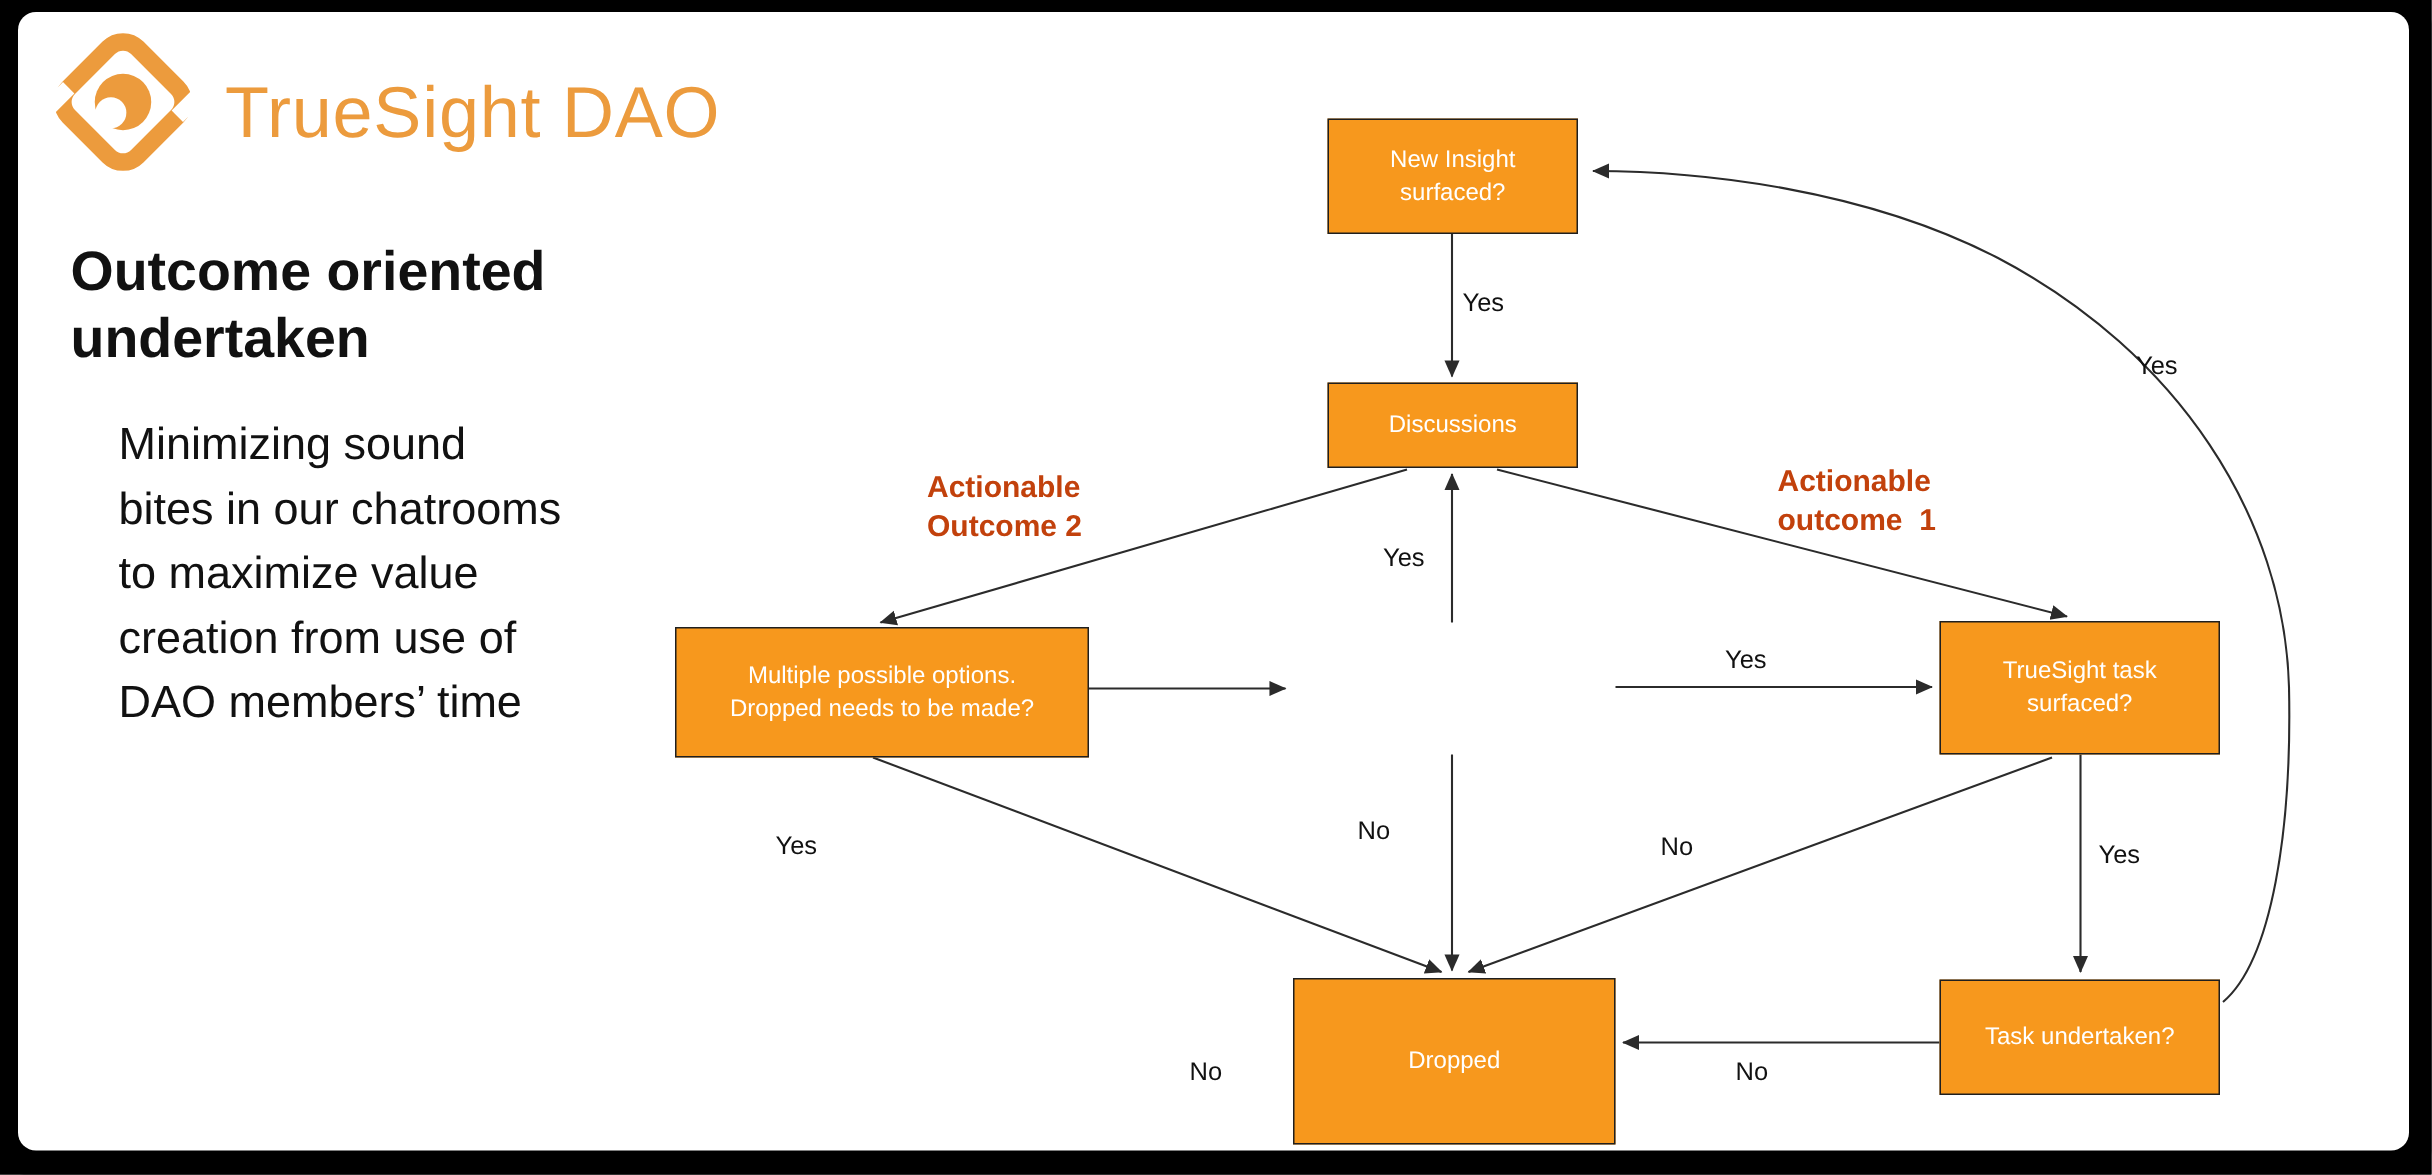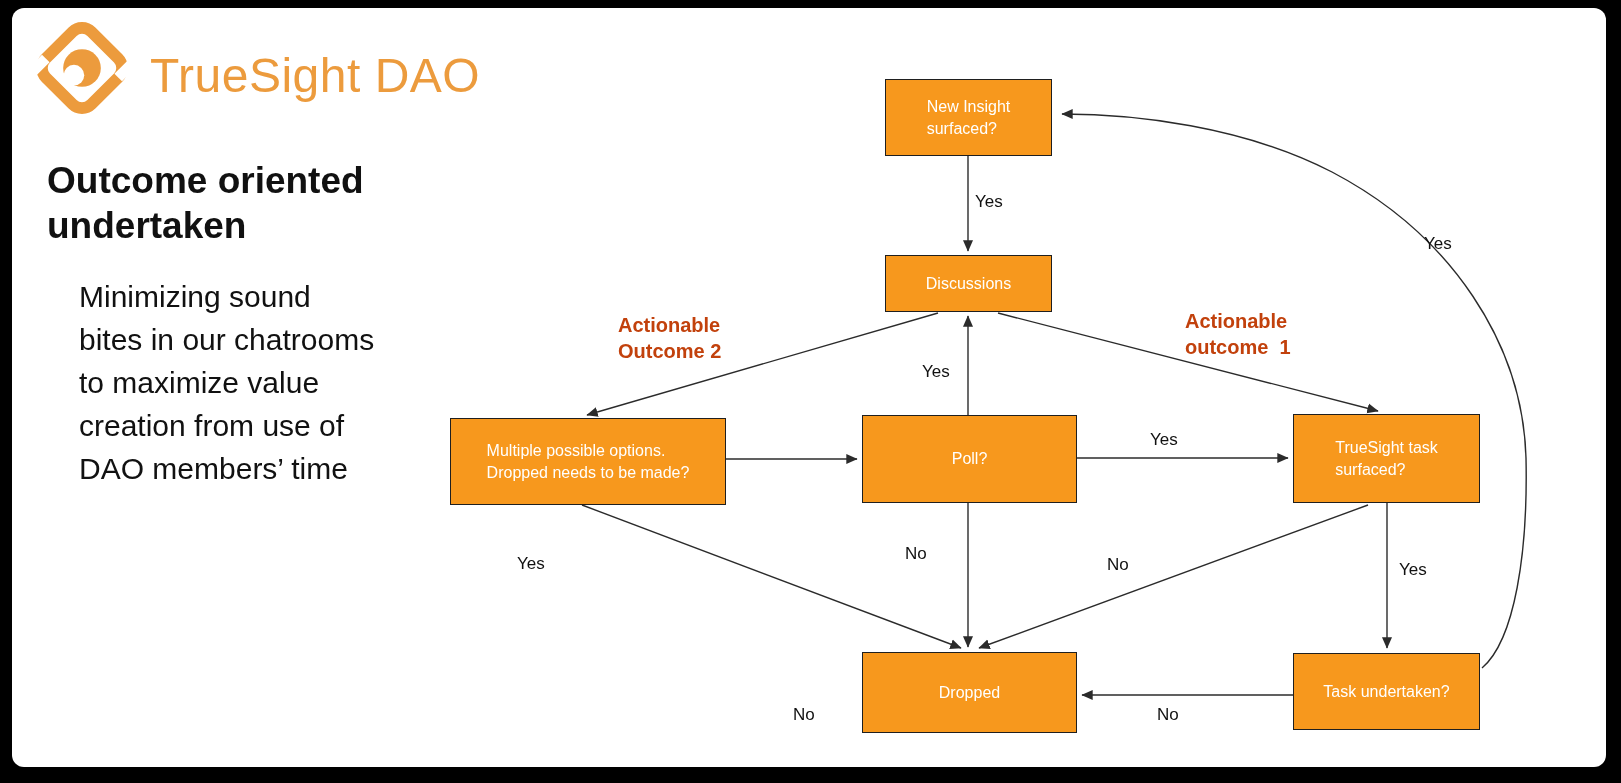--- a/index.html
+++ b/index.html
@@ -28,36 +28,36 @@
     font-size:30px; color:#111; line-height:1.43;
     white-space:pre-line;
     margin-left:32px;
   }
   .edges-svg { position:absolute; left:0; top:0; z-index:2; pointer-events:none; }
   .node {
     position:absolute; z-index:3;
     background:#F7981D; border:1.5px solid #1F1F1F;
     color:#fff; font-size:16px; line-height:1.35;
     display:flex; align-items:center; justify-content:center;
-    white-space:pre-line;
+    text-align:center; white-space:pre-line;
   }
   .edge-label {
     position:absolute; z-index:4; font-size:17px; color:#111;
   }
   .annotation {
     position:absolute; z-index:4; font-size:20px; font-weight:bold; color:#c2410c;
     line-height:1.3; white-space:pre-line;
   }
   
   .n-new-insight     { left:885px;  top:79px;  width:167px; height:77px; }
   .n-discussions     { left:885px;  top:255px; width:167px; height:57px; }
   .n-multiple        { left:450px;  top:418px; width:276px; height:87px; }
   .n-poll            { left:862px;  top:415px; width:215px; height:88px; }
   .n-actionable-task { left:1293px; top:414px; width:187px; height:89px; }
-  .n-dropped         { left:862px;  top:652px; width:215px; height:81px; }
+  .n-dropped         { left:862px;  top:652px; width:215px; height:111px; }
   .n-task-undertaken { left:1293px; top:653px; width:187px; height:77px; }
 </style>
 </head>
 <body>
 
 <div class="slide">
   <div class="panel"></div>
 
   <svg class="logo-icon" viewBox="0 0 120 116">
     <rect x="24" y="22" width="72" height="72" rx="15" fill="none" stroke="#EC9B3D" stroke-width="13" transform="rotate(45 60 58)"></rect>
@@ -96,21 +96,20 @@
       <path d="M1293 695 H1082" marker-end="url(#arw)"></path>
       <path d="M1482 668 C1515 640 1528 552 1526 458 C1523 345 1452 235 1332 172 C1243 126 1134 114 1062 114" marker-end="url(#arw)"></path>
     </g>
   </svg>
 
   <div class="node n-new-insight">New Insight
 surfaced?</div>
   <div class="node n-discussions">Discussions</div>
   <div class="node n-multiple">Multiple possible options.
 Dropped needs to be made?</div>
-  <div class="node n-poll">Poll?</div>
   <div class="node n-actionable-task">TrueSight task
 surfaced?</div>
   <div class="node n-dropped">Dropped</div>
   <div class="node n-task-undertaken">Task undertaken?</div>
 
   <span class="edge-label" style="left:975px;  top:192px;">Yes</span>
   <span class="edge-label" style="left:922px;  top:362px;">Yes</span>
   <span class="edge-label" style="left:1150px; top:430px;">Yes</span>
   <span class="edge-label" style="left:905px;  top:544px;">No</span>
   <span class="edge-label" style="left:517px;  top:554px;">Yes</span>

